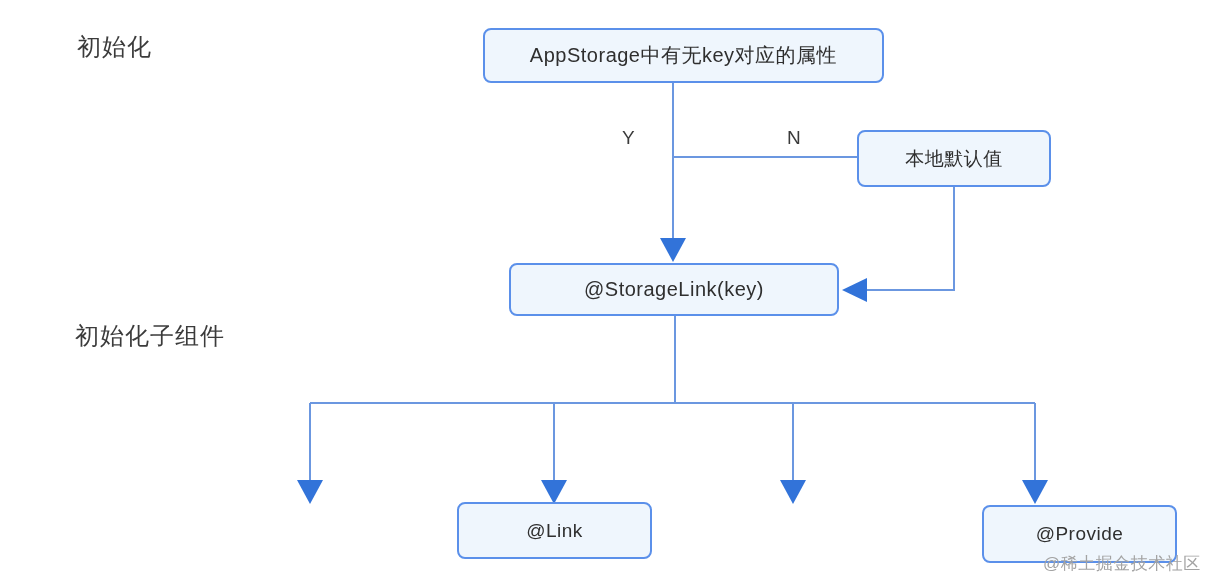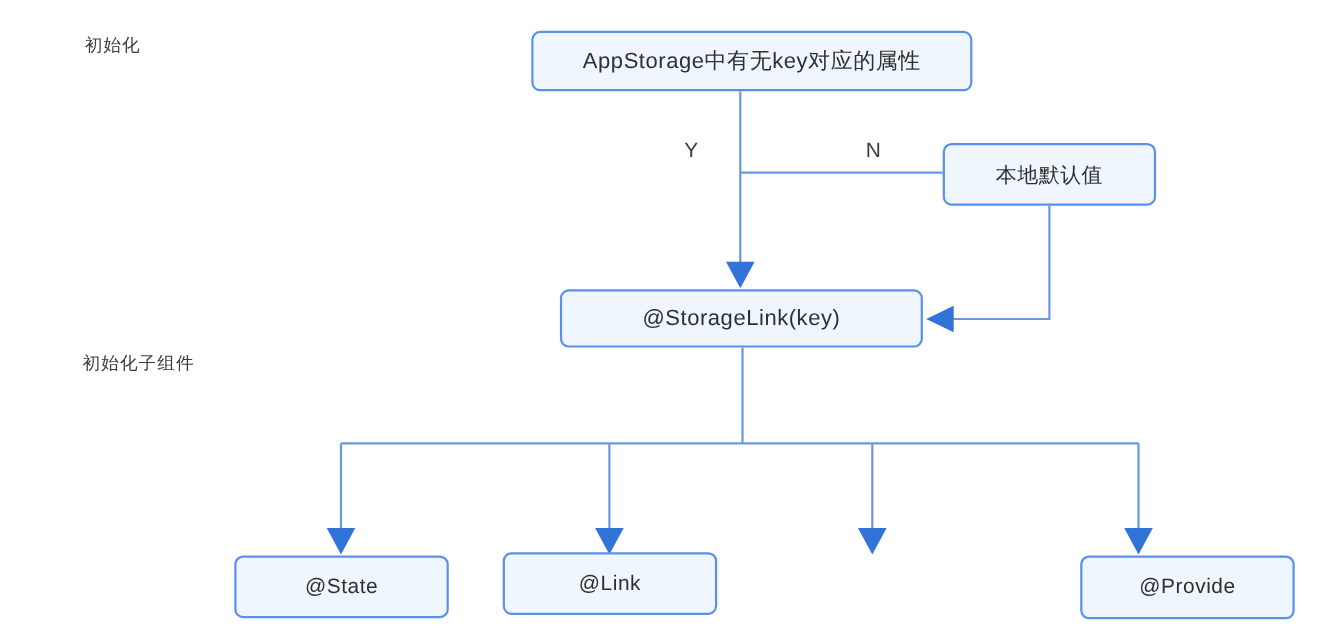--- a/index.html
+++ b/index.html
@@ -62,21 +62,21 @@
   .node-prop        { left: 698px; top: 505px; width: 190px; height: 57px; }
   .node-provide     { left: 938px; top: 505px; width: 195px; height: 58px; margin-left: 44px; }
   .node-state .node-text,
   .node-link .node-text,
   .node-prop .node-text,
   .node-provide .node-text,
   .node-default .node-text { font-size: 19px; }
 
   .phase-label {
     position: absolute;
-    font-size: 16px;
+    font-size: 24px;
     color: var(--label);
     letter-spacing: 1px;
     white-space: nowrap;
   }
   .label-init       { left: 77px; top: 31px; }
   .label-init-child { left: 75px; top: 320px; }
 
   .branch-label {
     position: absolute;
     font-size: 19px;
@@ -152,27 +152,25 @@
   </div>
 
   <div class="node node-default">
     <span class="node-text">本地默认值</span>
   </div>
 
   <div class="node node-storagelink">
     <span class="node-text">@StorageLink(key)</span>
   </div>
 
-  <div class="node node-state">
-    <span class="node-text">@State</span>
-  </div>
 
   <div class="node node-link">
     <span class="node-text">@Link</span>
   </div>
 
 
   <div class="node node-provide">
     <span class="node-text">@Provide</span>
   </div>
 
+  <div class="watermark">@稀土掘金技术社区</div>
 
 </div>
 
 </body></html>

